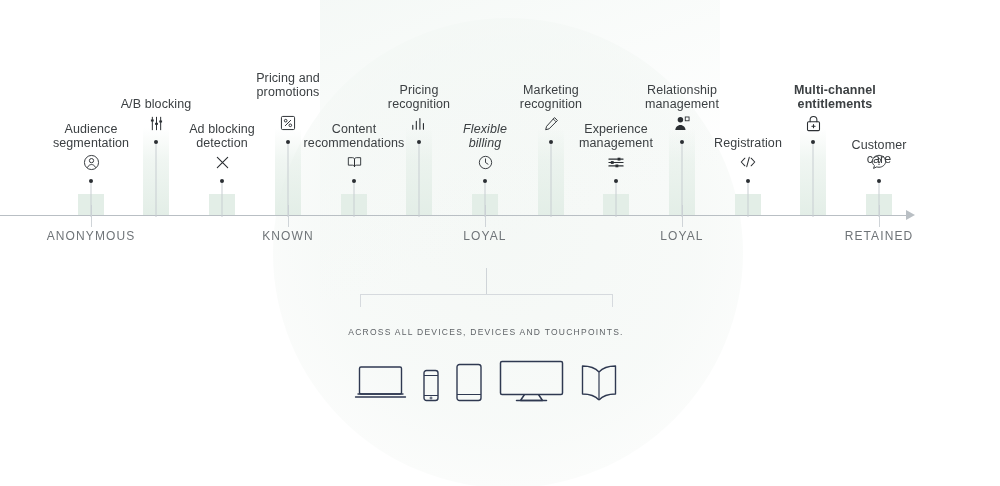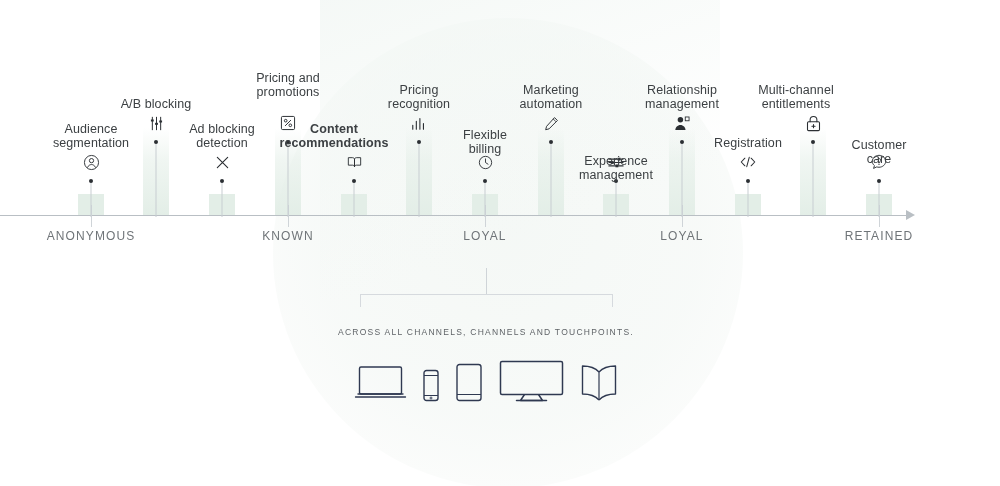--- a/index.html
+++ b/index.html
@@ -237,62 +237,62 @@
 promotions</div>
       <div class="stem" style="left: 354px; top: 181px; height: 36px;"></div>
       <div class="dot" style="left: 354px; top: 181px;"></div>
       <div class="item-icon" style="left: 354px; top: 162px;">
         <svg width="15" height="15" viewBox="0 0 18 18" fill="none" stroke="currentColor" stroke-width="1.1">
           <path d="M1.6 3.2h5.1c1.3 0 2.3.9 2.3 2v9c0-1.1-1-2-2.3-2H1.6z" stroke-linejoin="round"></path>
           <path d="M16.4 3.2h-5.1c-1.3 0-2.3.9-2.3 2v9c0-1.1 1-2 2.3-2h5.1z" stroke-linejoin="round"></path>
           <path d="M9 5.2v9" stroke-width="1"></path>
         </svg>
       </div>
-      <div class="item-title" style="left: 334px; top: 122px; font-weight: bold;">Content
+      <div class="item-title" style="left: 354px; top: 122px;">Content
 recommendations</div>
       <div class="stem" style="left: 419px; top: 142px; height: 75px;"></div>
       <div class="dot" style="left: 419px; top: 142px;"></div>
       <div class="item-icon" style="left: 419px; top: 123px;">
         <svg width="16" height="15" viewBox="0 0 18 16" fill="none" stroke="currentColor" stroke-width="1.25" stroke-linecap="round">
           <path d="M2 14.5v-4.5M6 14.5v-9M10 14.5v-12M14 14.5v-6.5"></path>
         </svg>
       </div>
       <div class="item-title" style="left: 419px; top: 83px;">Pricing
 recognition</div>
       <div class="stem" style="left: 485px; top: 181px; height: 36px;"></div>
       <div class="dot" style="left: 485px; top: 181px;"></div>
       <div class="item-icon" style="left: 485px; top: 162px;">
         <svg width="15" height="15" viewBox="0 0 18 18" fill="none" stroke="currentColor" stroke-width="1.1">
           <circle cx="9" cy="9" r="7.4"></circle>
           <path d="M9 4.7V9l3 2" stroke-linecap="round" stroke-linejoin="round"></path>
         </svg>
       </div>
-      <div class="item-title" style="left: 485px; top: 128px;">Flexible
+      <div class="item-title" style="left: 485px; top: 122px; font-style: italic;">Flexible
 billing</div>
       <div class="stem" style="left: 551px; top: 142px; height: 75px;"></div>
       <div class="dot" style="left: 551px; top: 142px;"></div>
       <div class="item-icon" style="left: 551px; top: 123px;">
         <svg width="15" height="15" viewBox="0 0 18 18" fill="none" stroke="currentColor" stroke-width="1.15" stroke-linejoin="round">
           <path d="M12.6 1.9l3.5 3.5-10 10L2 16.5l1.1-4.1z"></path>
           <path d="M11 3.5l3.5 3.5" stroke-width="1"></path>
         </svg>
       </div>
       <div class="item-title" style="left: 551px; top: 83px;">Marketing
-automation</div>
+recognition</div>
       <div class="stem" style="left: 616px; top: 181px; height: 36px;"></div>
       <div class="dot" style="left: 616px; top: 181px;"></div>
       <div class="item-icon" style="left: 616px; top: 162px;">
         <svg width="16" height="13" viewBox="0 0 18 14" fill="none" stroke="currentColor" stroke-width="1.2">
           <path d="M1 3.2h16M1 7h16M1 10.8h16" stroke-linecap="round"></path>
           <rect x="10.8" y="1.6" width="3.2" height="3.2" fill="currentColor" stroke="none"></rect>
           <rect x="3.2" y="5.4" width="3.2" height="3.2" fill="currentColor" stroke="none"></rect>
           <rect x="8.4" y="9.2" width="3.2" height="3.2" fill="currentColor" stroke="none"></rect>
         </svg>
       </div>
-      <div class="item-title" style="left: 616px; top: 122px; margin-top: 32px;">Experience
+      <div class="item-title" style="left: 616px; top: 122px;">Experience
 management</div>
       <div class="stem" style="left: 682px; top: 142px; height: 75px;"></div>
       <div class="dot" style="left: 682px; top: 142px;"></div>
       <div class="item-icon" style="left: 682px; top: 123px;">
         <svg width="16" height="15" viewBox="0 0 18 17" fill="none">
           <circle cx="7.2" cy="4.3" r="3.1" fill="currentColor"></circle>
           <path d="M1.4 16c0-3.3 2.6-5.9 5.8-5.9s5.8 2.6 5.8 5.9z" fill="currentColor"></path>
           <rect x="12.7" y="1.1" width="4.3" height="4.3" fill="none" stroke="currentColor" stroke-width="1"></rect>
         </svg>
       </div>
@@ -308,38 +308,38 @@
       <div class="item-title" style="left: 748px; top: 136px;">Registration</div>
       <div class="stem" style="left: 813px; top: 142px; height: 75px;"></div>
       <div class="dot" style="left: 813px; top: 142px;"></div>
       <div class="item-icon" style="left: 813px; top: 123px;">
         <svg width="15" height="17" viewBox="0 0 16 18" fill="none" stroke="currentColor" stroke-width="1.15">
           <rect x="1.6" y="7.2" width="12.8" height="9.4" rx="1.2"></rect>
           <path d="M4.4 7.2V5.1a3.6 3.6 0 017.2 0v2.1" stroke-linecap="round"></path>
           <path d="M8 10.2v3.4M6.3 11.9h3.4" stroke-linecap="round"></path>
         </svg>
       </div>
-      <div class="item-title" style="left: 796px; top: 83px;">Multi-channel
+      <div class="item-title" style="left: 835px; top: 83px; font-weight: bold;">Multi-channel
 entitlements</div>
       <div class="stem" style="left: 879px; top: 181px; height: 36px;"></div>
       <div class="dot" style="left: 879px; top: 181px;"></div>
       <div class="item-icon" style="left: 879px; top: 162px;">
         <svg width="16" height="16" viewBox="0 0 18 18" fill="none" stroke="currentColor" stroke-width="1.05">
           <path d="M9 1.5c4.1 0 7.5 3 7.5 6.7s-3.4 6.7-7.5 6.7c-.9 0-1.7-.1-2.5-.4l-3.6 1.7 1-3.1C2.3 11.9 1.5 10.2 1.5 8.2 1.5 4.5 4.9 1.5 9 1.5z" stroke-linejoin="round"></path>
           <path d="M7.2 6.5a1.9 1.9 0 013.7.6c0 1.3-1.9 1.6-1.9 2.9" stroke-linecap="round"></path>
           <circle cx="9" cy="11.7" r=".65" fill="currentColor" stroke="none"></circle>
         </svg>
       </div>
       <div class="item-title" style="left: 879px; top: 138px;">Customer
 care</div>
     </div>
 
   <div class="drop-line"></div>
   <div class="bracket"></div>
-  <div class="across-text">ACROSS ALL CHANNELS, CHANNELS AND TOUCHPOINTS.</div>
+  <div class="across-text">ACROSS ALL DEVICES, DEVICES AND TOUCHPOINTS.</div>
 
   <div class="devices">
     <span>
       <svg width="52" height="38" viewBox="0 0 52 38" fill="none" stroke="currentColor" stroke-width="1.4">
         <rect x="5" y="3" width="42" height="27" rx="1.5"></rect>
         <path d="M1 33h50M3.5 30h45" stroke-linecap="round"></path>
       </svg>
     </span>
     <span>
       <svg width="17" height="33" viewBox="0 0 17 33" fill="none" stroke="currentColor" stroke-width="1.4">

